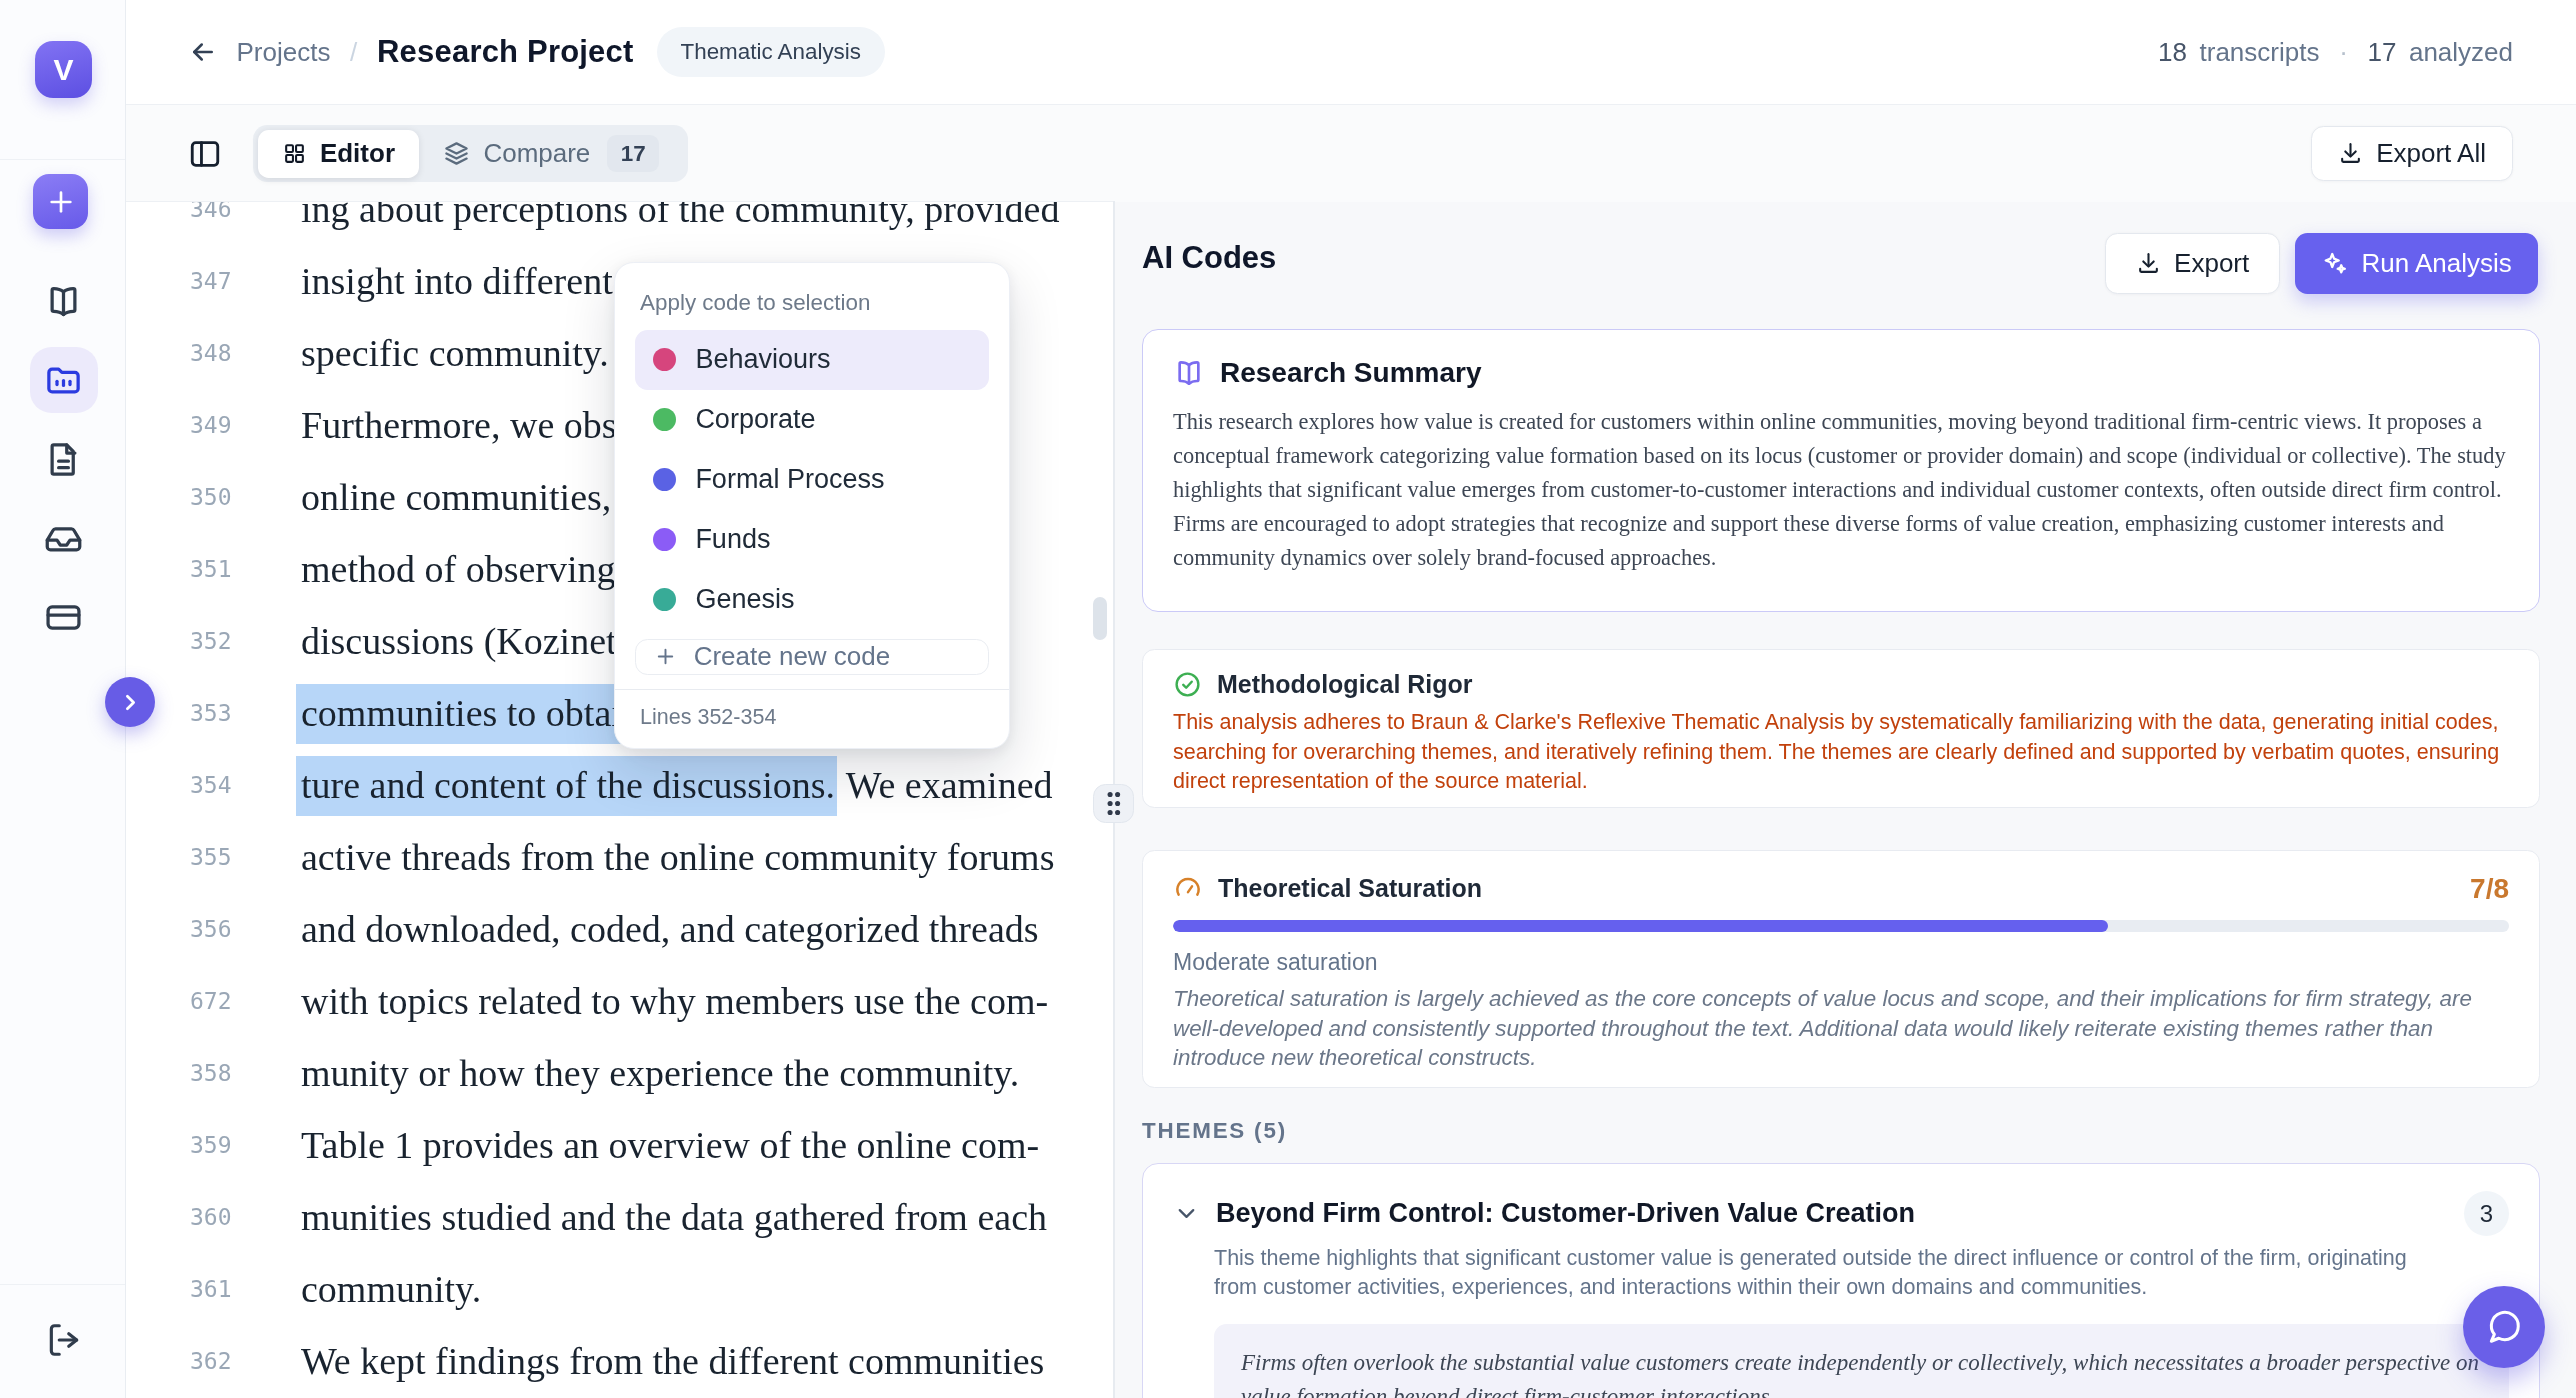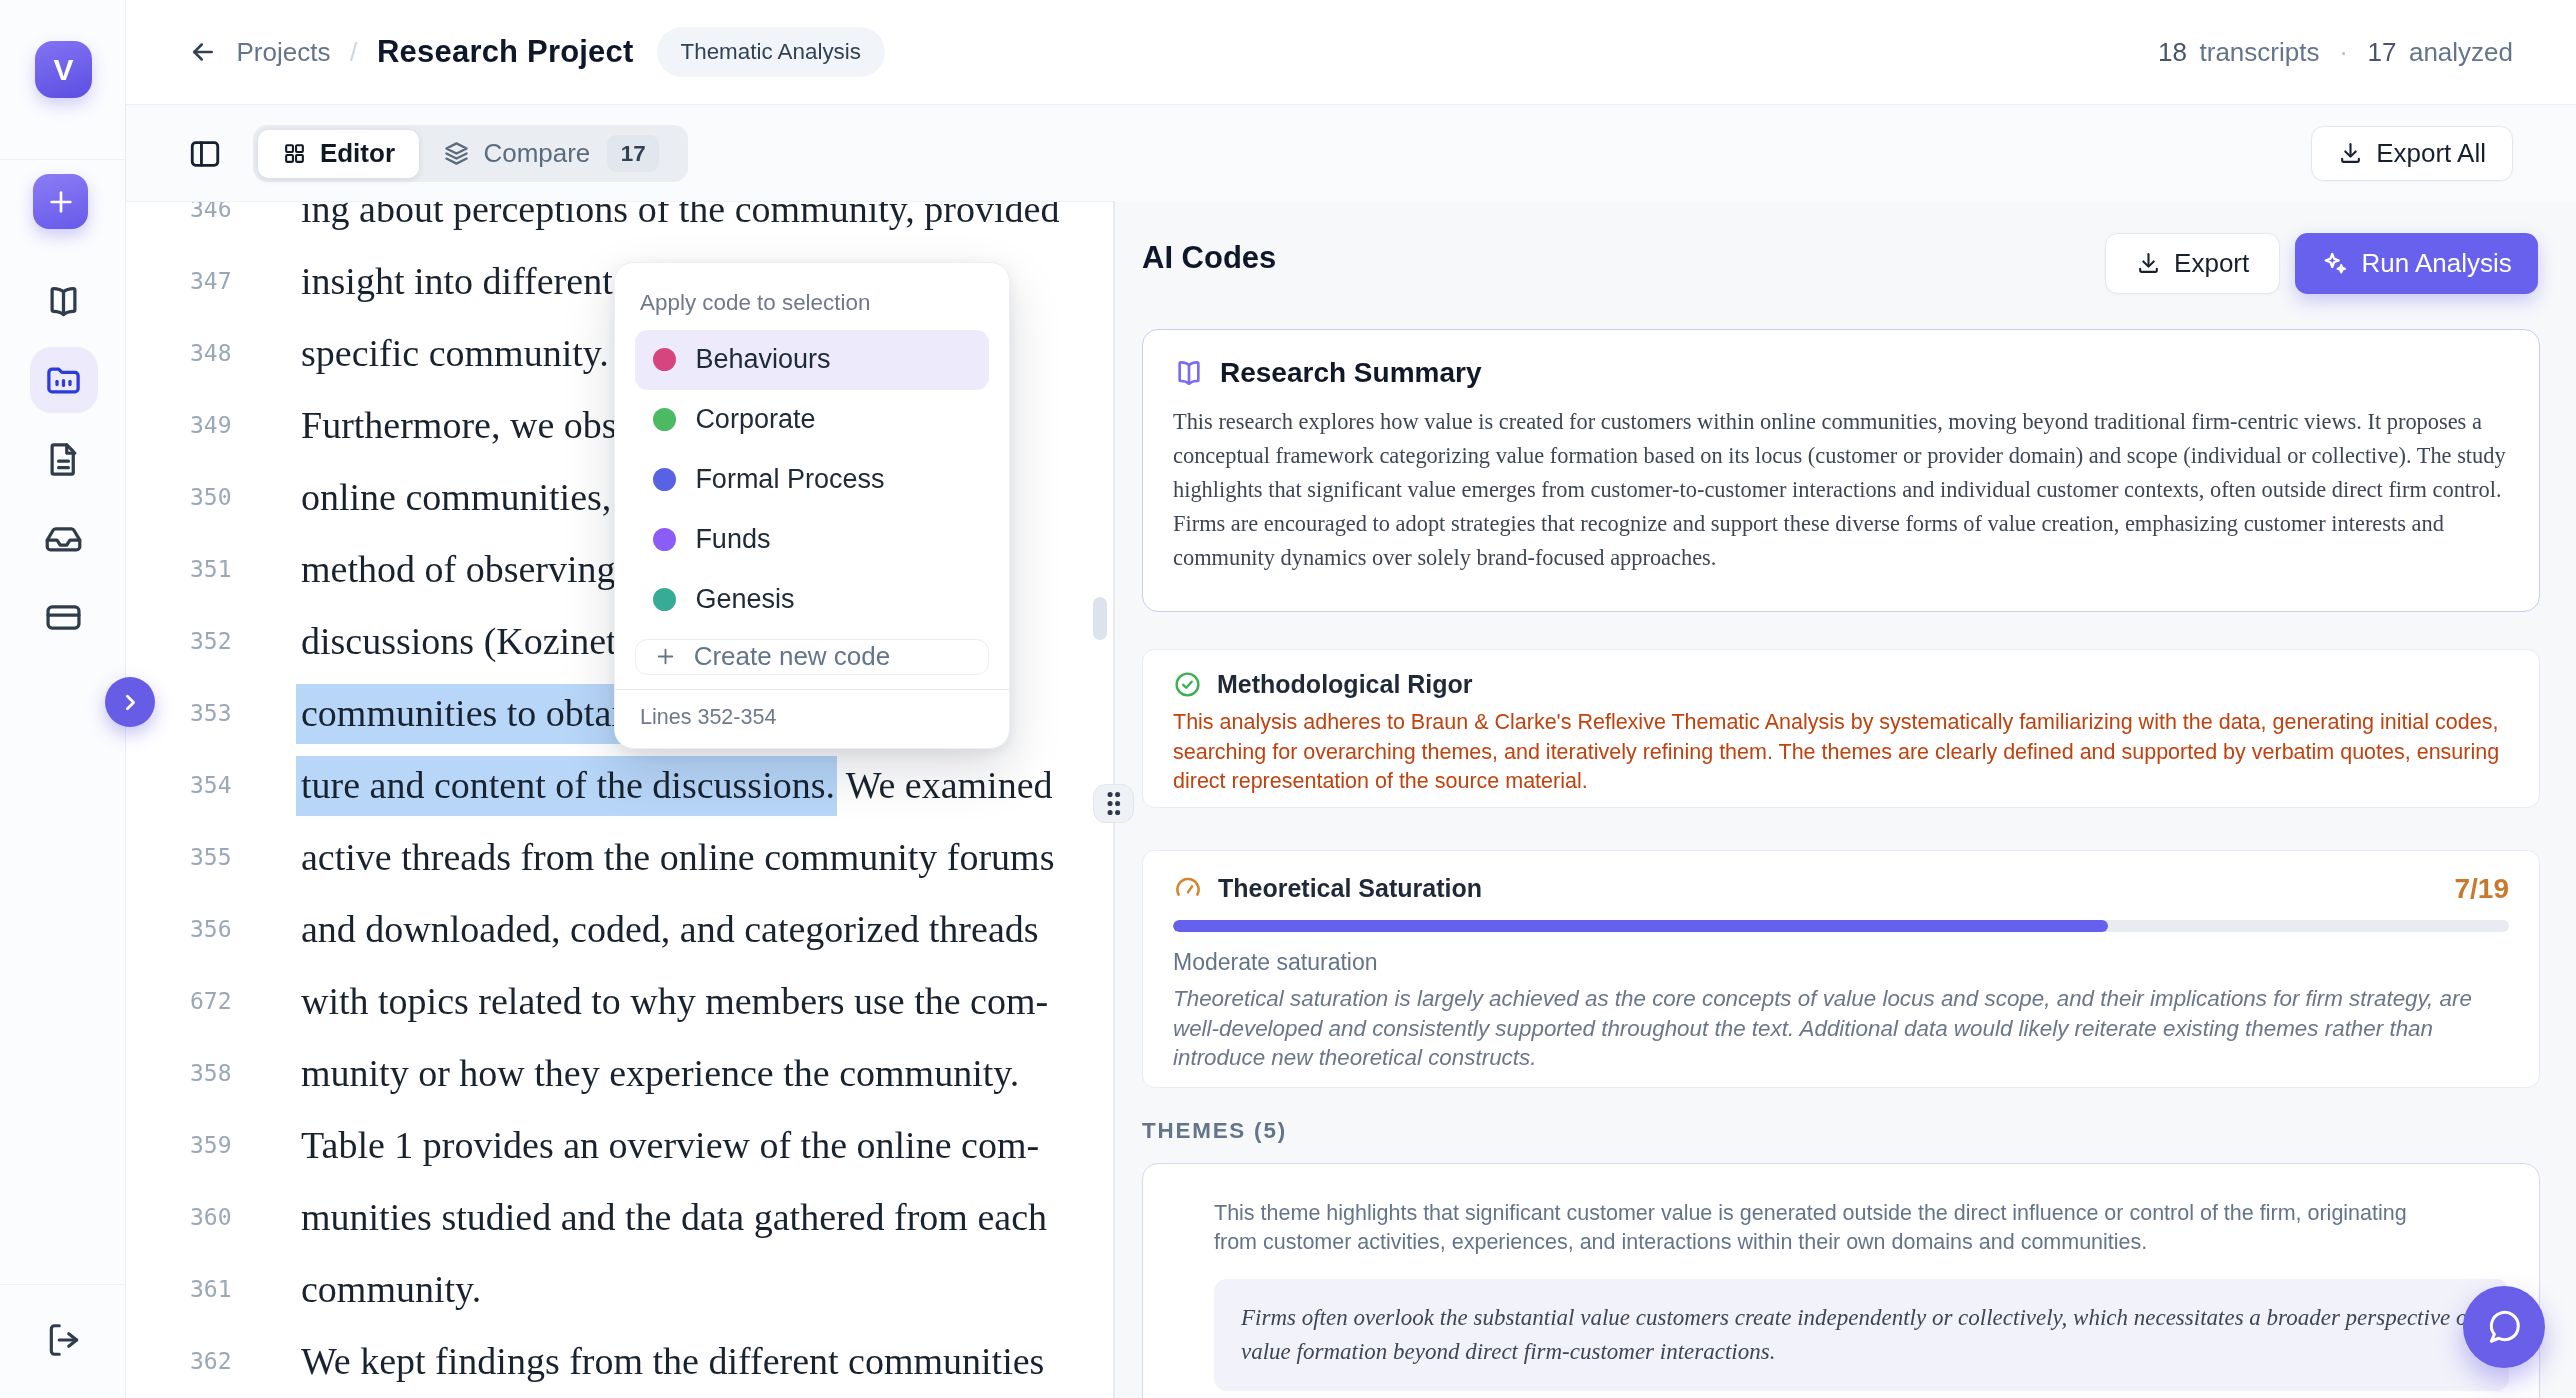--- a/index.html
+++ b/index.html
@@ -430,32 +430,43 @@
 
 <div class="card card-sat">
   <div class="card-head">
     <span style="color:#d78129">
         <svg class="ic" width="30" height="30" viewBox="0 0 24 24">
           <path d="M12 14.5l3.2-4.6"></path>
           <path d="M4.5 16.5a8.5 8.5 0 1 1 15 0"></path>
         </svg>
       </span>
     <span class="card-title-md">Theoretical Saturation</span>
-    <span class="sat-score">7/19</span>
+    <span class="sat-score">7/8</span>
   </div>
   <div class="bar">
     <div class="bar-fill" style="width: 70%;"></div>
   </div>
   <div class="sat-level">Moderate saturation</div>
   <p class="sat-note">Theoretical saturation is largely achieved as the core concepts of value locus and scope, and their implications for firm strategy, are well-developed and consistently supported throughout the text. Additional data would likely reiterate existing themes rather than introduce new theoretical constructs.</p>
 </div>
 
 <div class="themes-h">THEMES (5)</div>
 
 <div class="card card-theme">
+  <div class="theme-head">
+    <button class="chev-btn">
+      <span>
+          <svg class="ic" width="27" height="27" viewBox="0 0 24 24">
+            <polyline points="6 9 12 15 18 9"></polyline>
+          </svg>
+        </span>
+    </button>
+    <span class="theme-title">Beyond Firm Control: Customer-Driven Value Creation</span>
+    <span class="theme-count">3</span>
+  </div>
   <p class="theme-desc">This theme highlights that significant customer value is generated outside the direct influence or control of the firm, originating from customer activities, experiences, and interactions within their own domains and communities.</p>
   <div class="theme-quote">Firms often overlook the substantial value customers create independently or collectively, which necessitates a broader perspective on value formation beyond direct firm-customer interactions.</div>
 </div>
 
 <button class="chat-fab">
   <span>
       <svg class="ic" width="38" height="38" viewBox="0 0 24 24" style="stroke-width:1.9">
         <path d="M21 11.5a8.5 8.5 0 0 1-12.3 7.6L4 21l1.9-4.4A8.5 8.5 0 1 1 21 11.5z"></path>
       </svg>
     </span>

